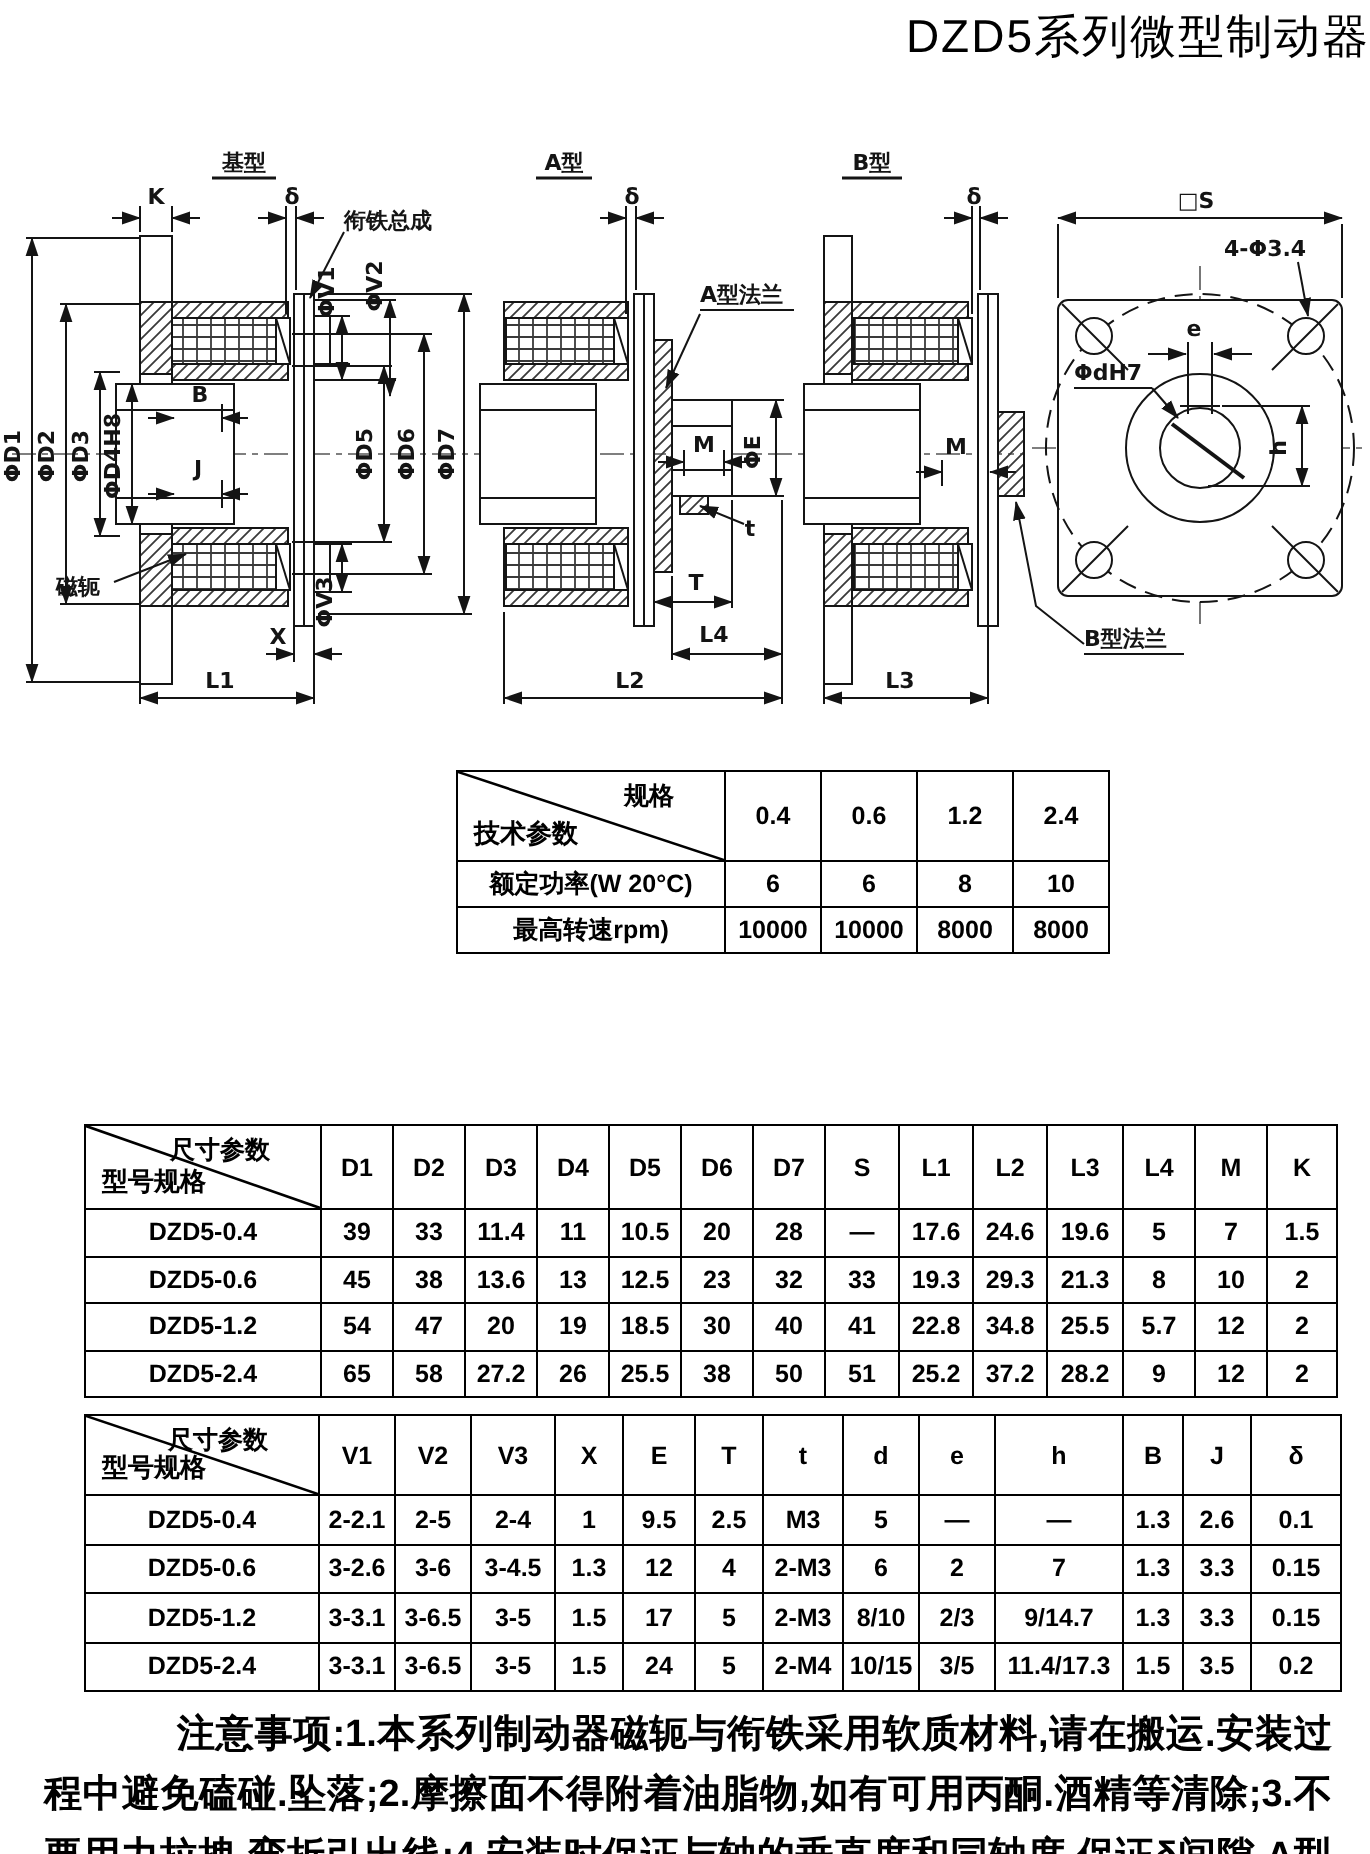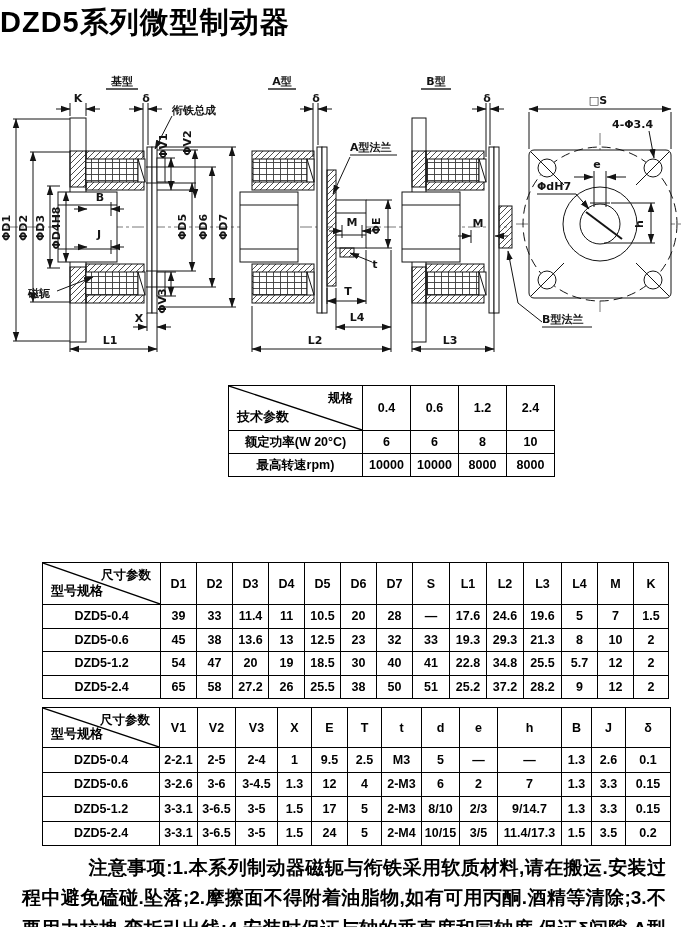--- a/index.html
+++ b/index.html
@@ -1,28 +1,28 @@
 <!DOCTYPE html>
 <html><head>
 <meta charset="utf-8">
 <style>
   html,body{margin:0;padding:0}
   body{width:685px;height:927px;background:#fff;position:relative;
        font-family:"Liberation Sans","DejaVu Sans",sans-serif;color:#000;overflow:hidden}
-  h1.title{position:absolute;top:3px;left:0;width:685px;text-align:left;margin:0;
-       font-size:29px;font-weight:bold;letter-spacing:1px}
+  h1.title{position:absolute;top:3px;left:0;width:685px;text-align:right;margin:0;
+       font-size:23px;font-weight:normal;letter-spacing:1px}
   svg.draw{position:absolute;left:0;top:0}
   svg.draw text{font-family:"DejaVu Sans","Liberation Sans",sans-serif;font-weight:bold;
        font-size:11px;fill:#141414}
   table.tbl{position:absolute;border-collapse:collapse;table-layout:fixed;background:#fff}
   .tbl td{border:1.6px solid #000;text-align:center;vertical-align:middle;font-weight:bold;
        font-size:12.5px;padding:0;overflow:hidden;white-space:nowrap}
   td.diag{position:relative}
   td.diag svg{position:absolute;left:0;top:0;width:100%;height:100%}
-  td.diag .tr{position:absolute;top:4px;right:9px;font-size:12.5px}
+  td.diag .tr{position:absolute;top:4px;right:25px;font-size:12.5px}
   td.diag .bl{position:absolute;bottom:4px;left:8px;font-size:13px}
   #spec tr{height:23px} #spec tr.hd{height:45px}
   #dim1 tr{height:23.5px} #dim1 tr.hd{height:42px}
   #dim2 tr{height:24.5px} #dim2 tr.hd{height:40px}
   p.notes{position:absolute;left:22px;top:853px;width:644px;margin:0;font-size:19px;
        font-weight:bold;line-height:1.6;text-align:justify;text-indent:3.5em}
   .cl{stroke:#555;stroke-width:0.8;stroke-dasharray:12 3 3 3}
 </style>
 </head>
 <body>

